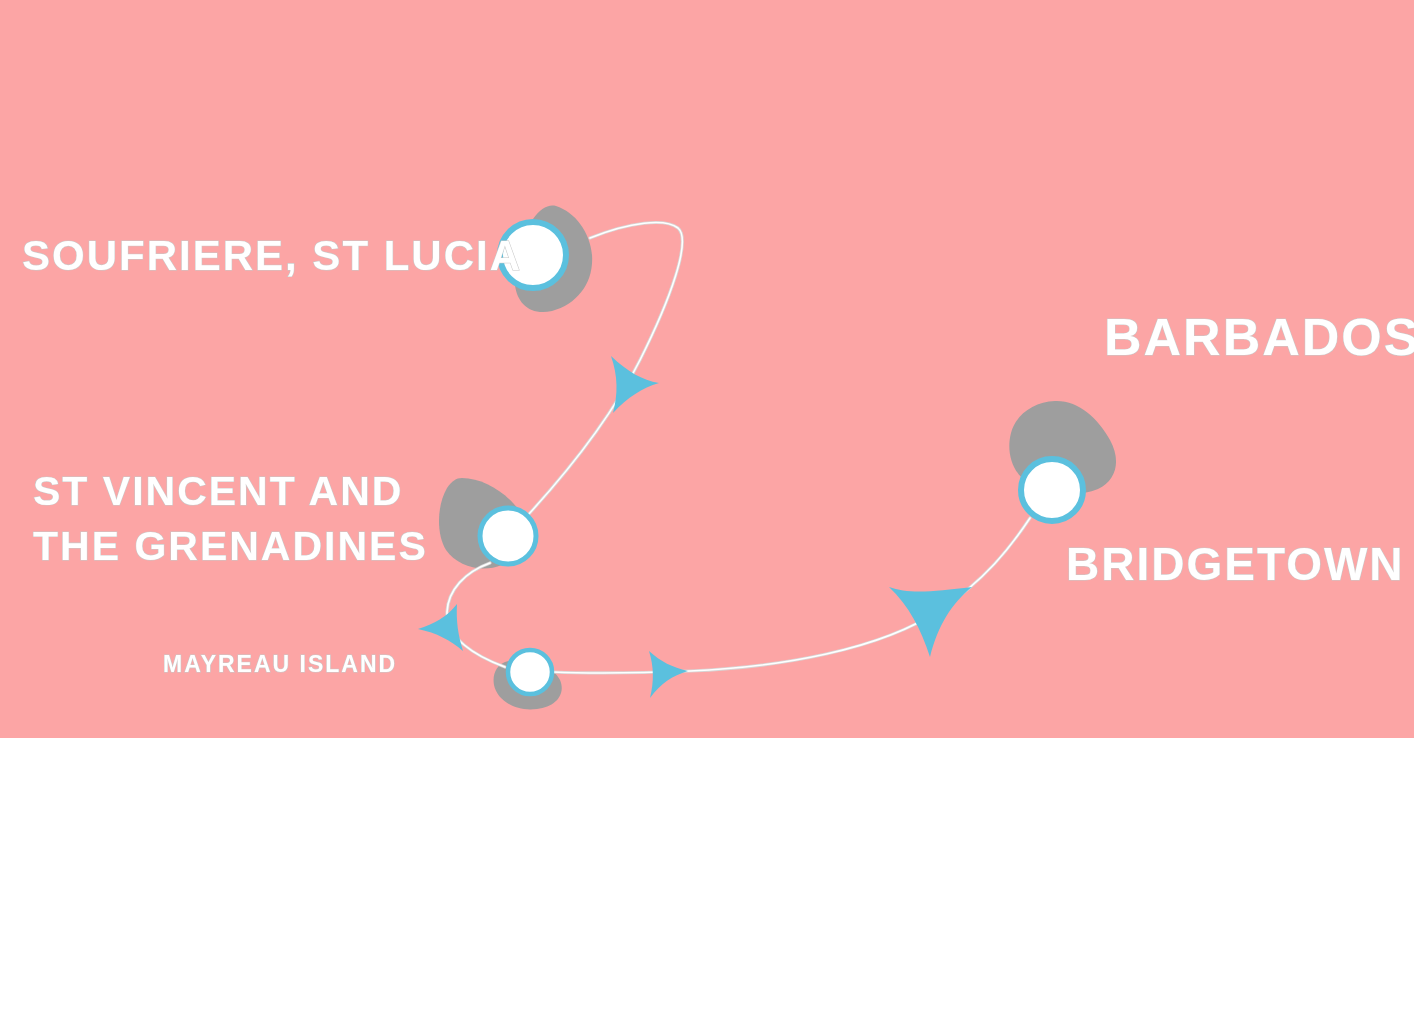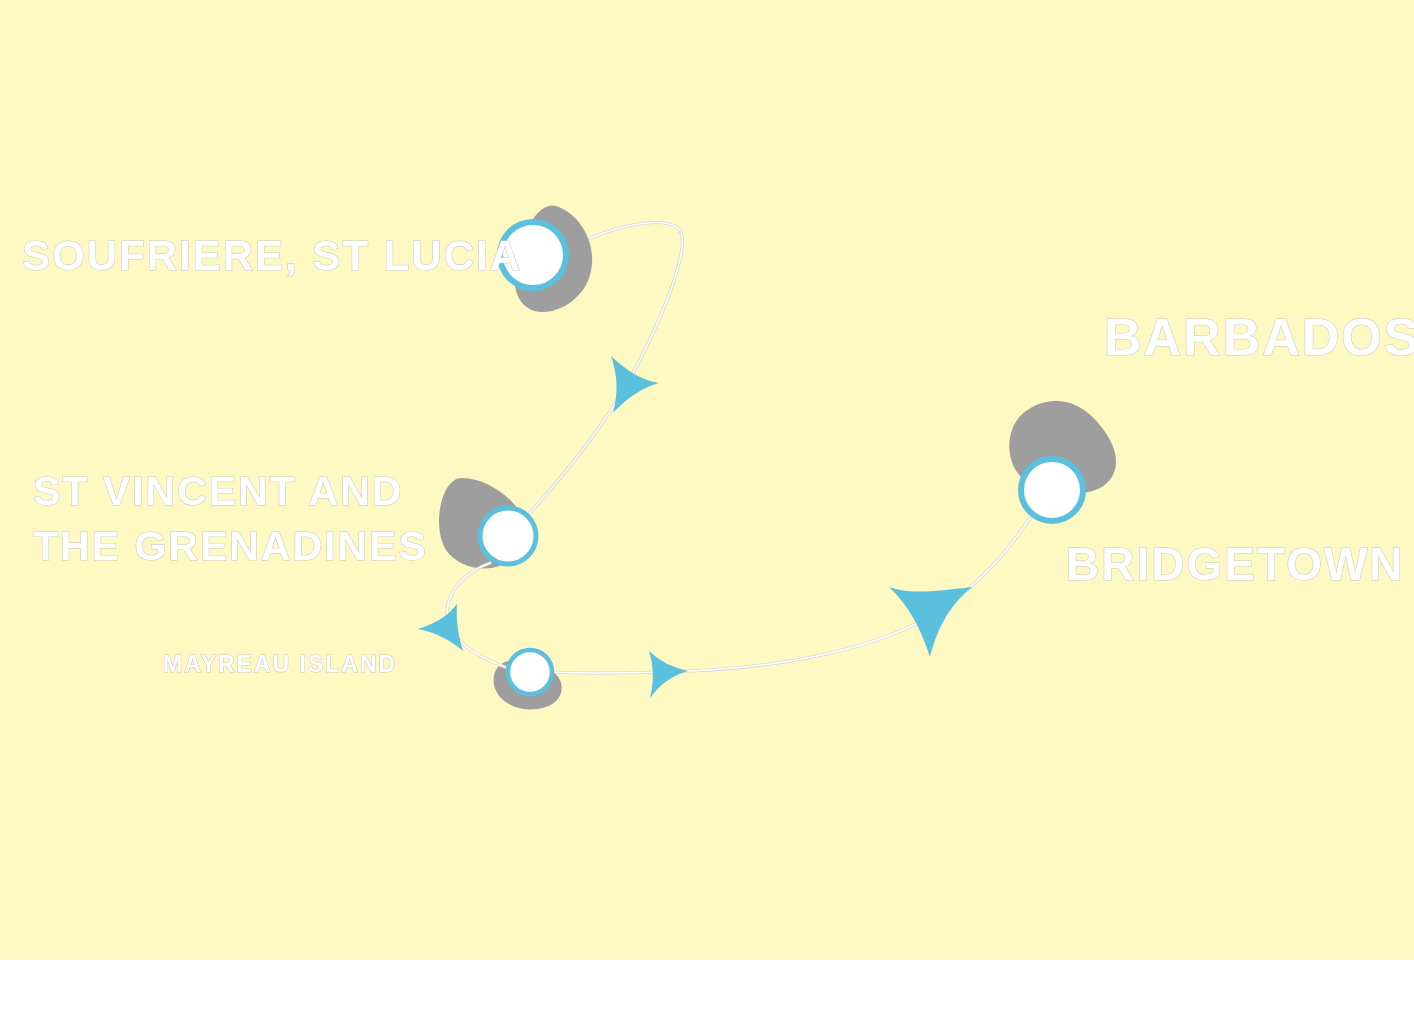--- a/index.html
+++ b/index.html
@@ -3,23 +3,23 @@
   <meta charset="utf-8">
   <style>
     html, body {
       margin: 0;
       padding: 0;
       background: #ffffff;
     }
     #stage {
       position: relative;
       width: 1414px;
-      height: 960px;
+      height: 738px;
       overflow: hidden;
-      background: #fef9c3;
+      background: #fca5a5;
     }
     svg#route-map {
       position: absolute;
       left: 0;
       top: 0;
       width: 1414px;
       height: 1010px;
     }
     .label {
       font-family: "Liberation Sans", "DejaVu Sans", sans-serif;

